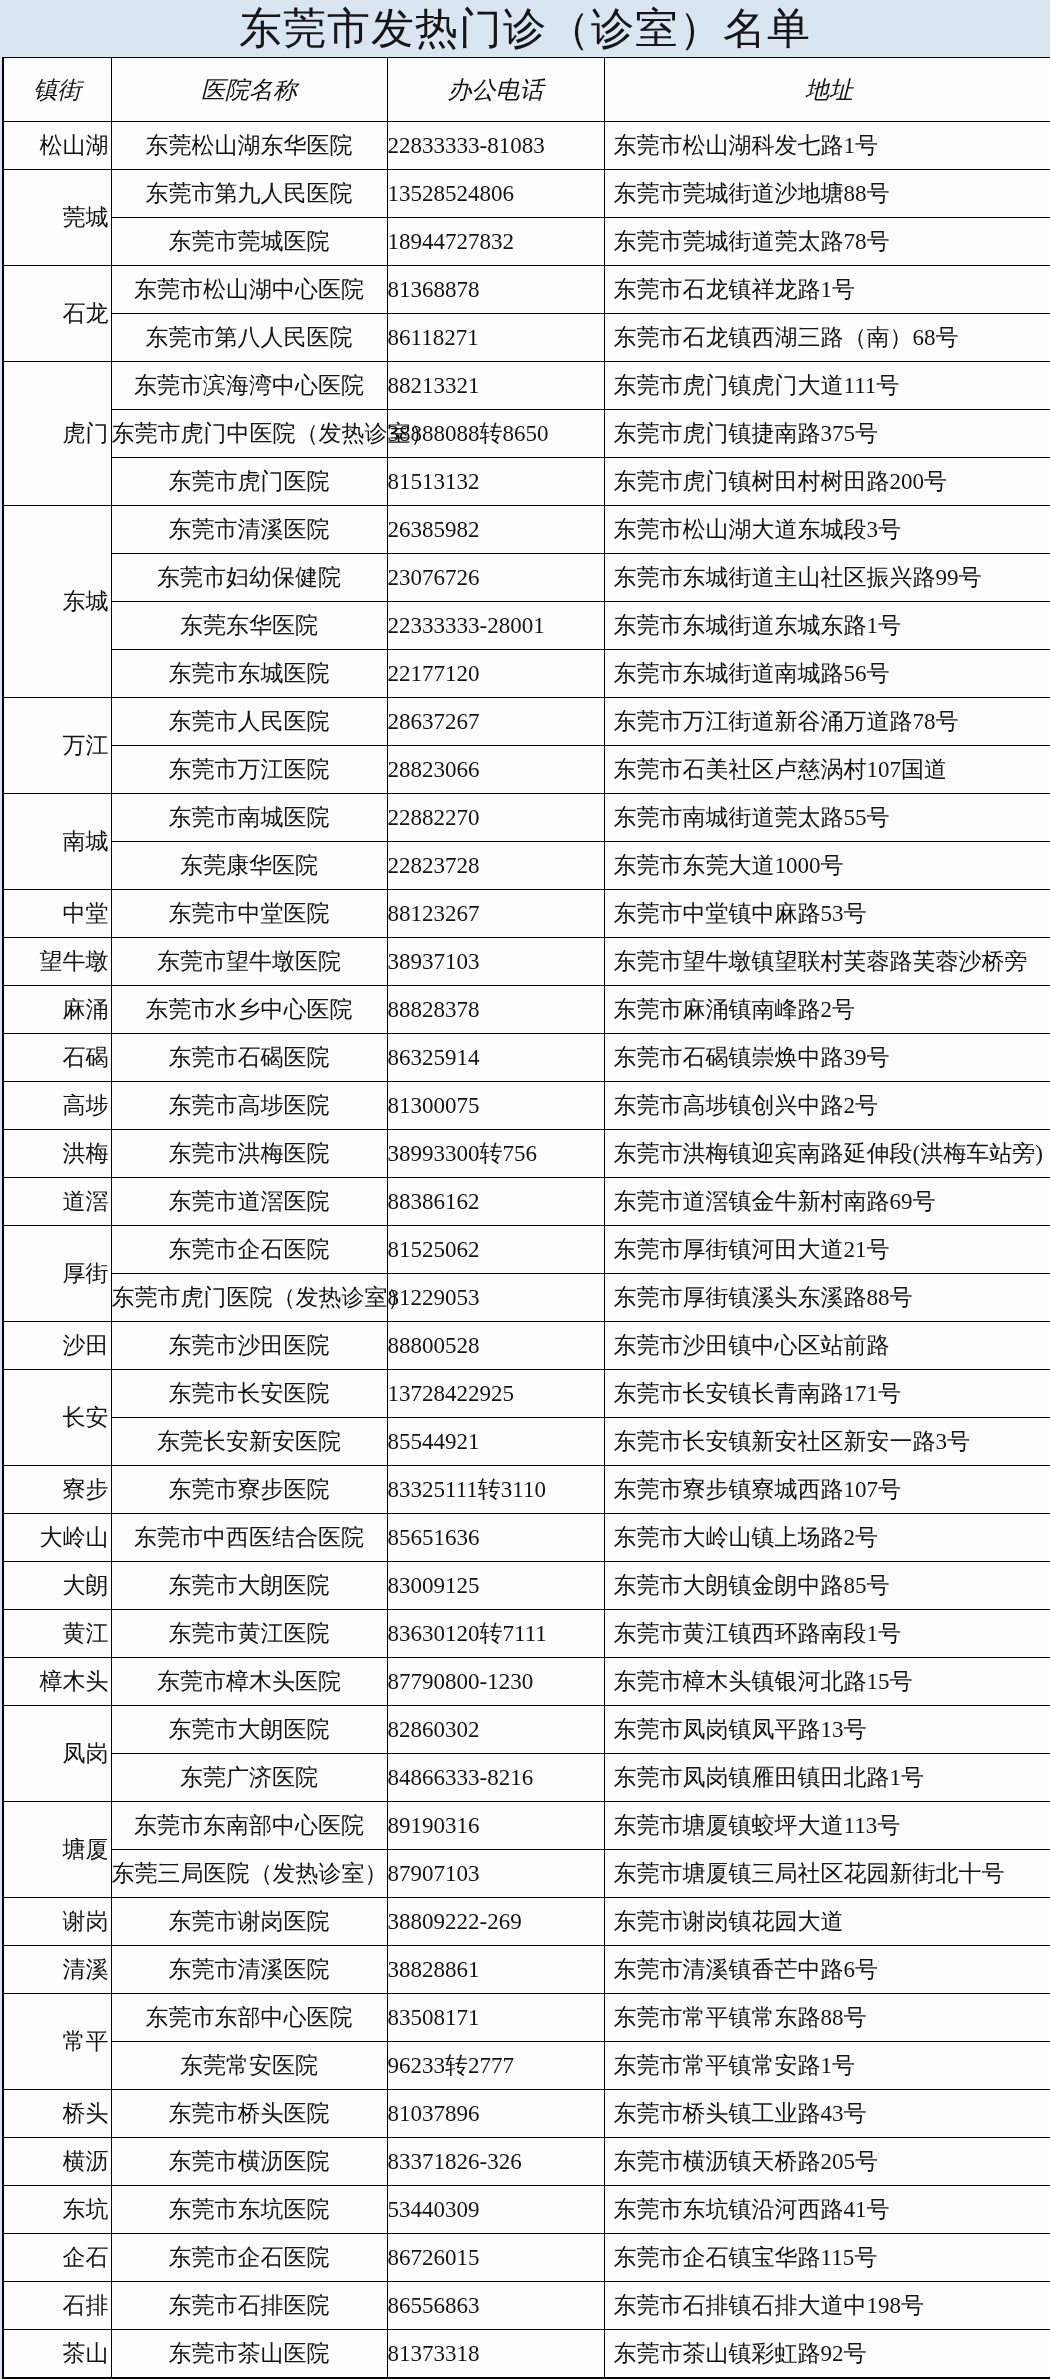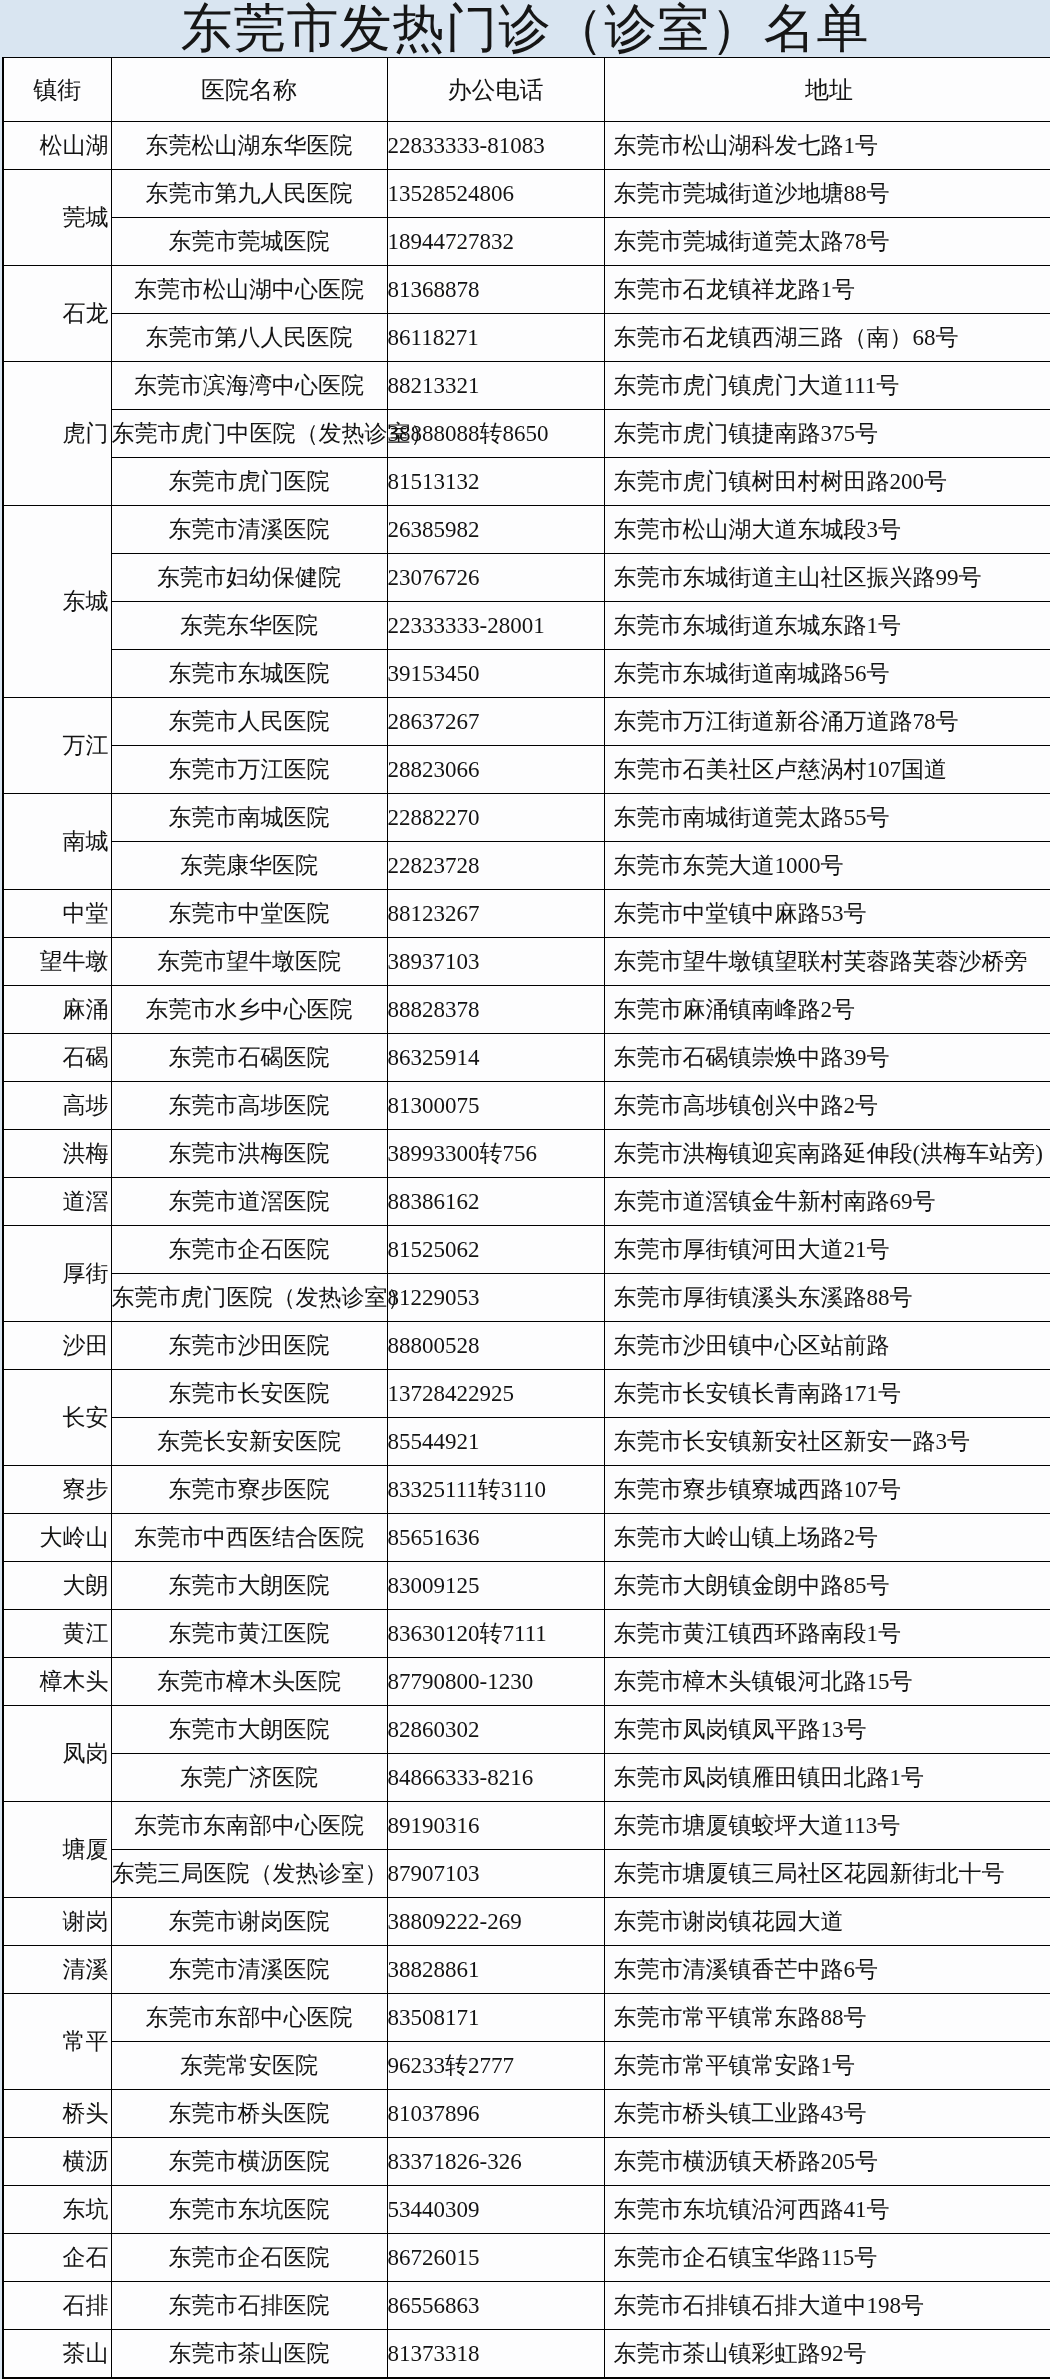--- a/index.html
+++ b/index.html
@@ -6,21 +6,21 @@
   body{
     width:1050px;height:2379px;
     background:#d9e5f1;
     overflow:hidden;
     font-family:"Liberation Serif","DejaVu Serif",serif;
     color:#131313;
   }
   .title-band{
     height:57px;
     display:flex;align-items:center;justify-content:center;
-    font-size:52px;
+    font-size:43px;
     letter-spacing:1px;
     color:#161616;
     white-space:nowrap;
   }
   table{
     border-collapse:collapse;
     table-layout:fixed;
     margin-left:2px;
     width:1051px; 
     border-left:2px solid #000;
@@ -28,20 +28,21 @@
   }
   th,td{
     border:1px solid #000;
     background:#fdfdfe;
     overflow:visible;
   }
   thead th{
     height:61px;
     font-size:24px;
     font-weight:normal;
+    font-style:italic;
   }
   tbody tr{height:48px;}
   tbody td{font-size:23px;line-height:1.1;}
   td.t{text-align:right;padding:0 2px;}
   td.h{text-align:center;white-space:nowrap;padding:0;margin-left:36px;}
   td.p{text-align:left;white-space:nowrap;padding:0;}
   td.a{text-align:left;white-space:nowrap;padding:0 4px 0 9px;}
 </style>
 </head>
 <body>
@@ -123,21 +124,21 @@
         <td class="p">23076726</td>
         <td class="a">东莞市东城街道主山社区振兴路99号</td>
       </tr>
     <tr>
         <td class="h">东莞东华医院</td>
         <td class="p">22333333-28001</td>
         <td class="a">东莞市东城街道东城东路1号</td>
       </tr>
     <tr>
         <td class="h">东莞市东城医院</td>
-        <td class="p">39153450</td>
+        <td class="p">22177120</td>
         <td class="a">东莞市东城街道南城路56号</td>
       </tr>
 
     <tr>
         <td class="t" rowspan="2">万江</td>
         <td class="h">东莞市人民医院</td>
         <td class="p">28637267</td>
         <td class="a">东莞市万江街道新谷涌万道路78号</td>
       </tr>
     <tr>

